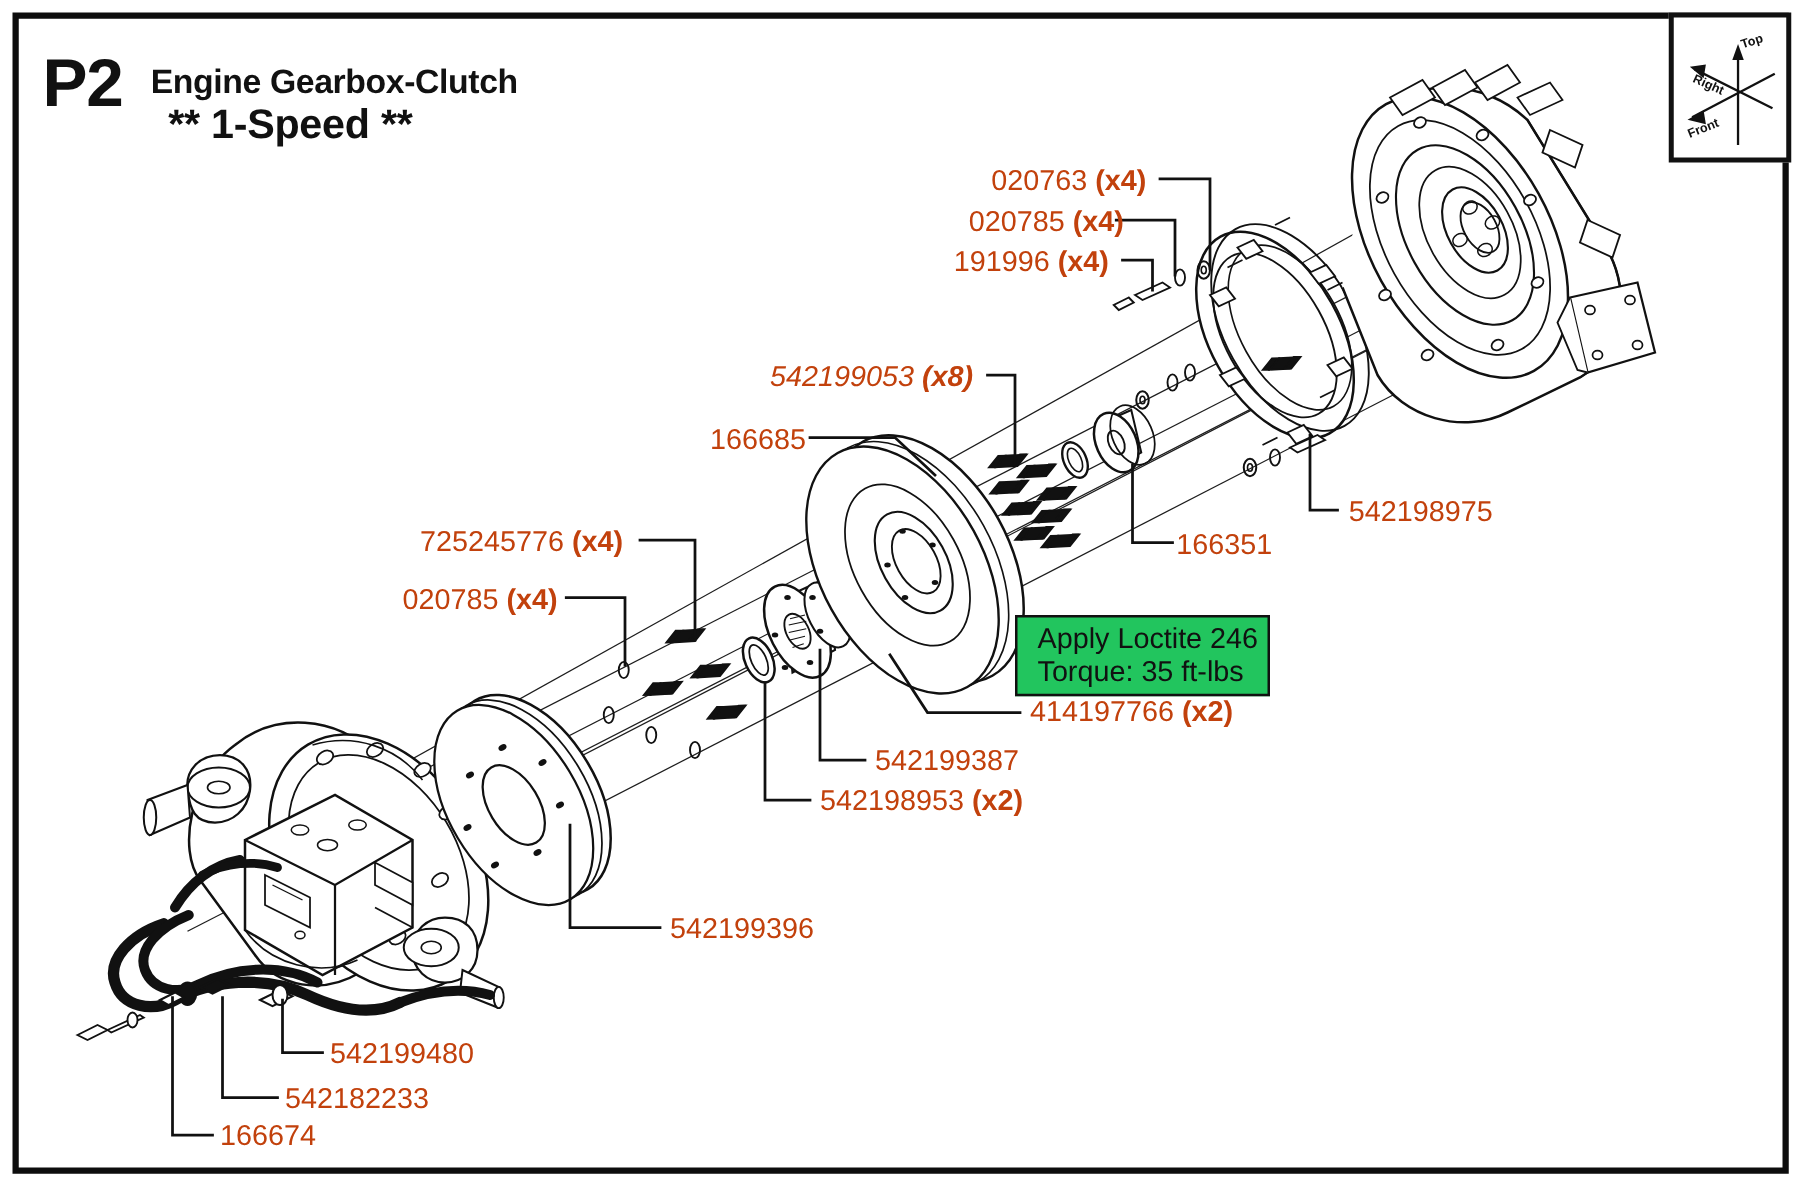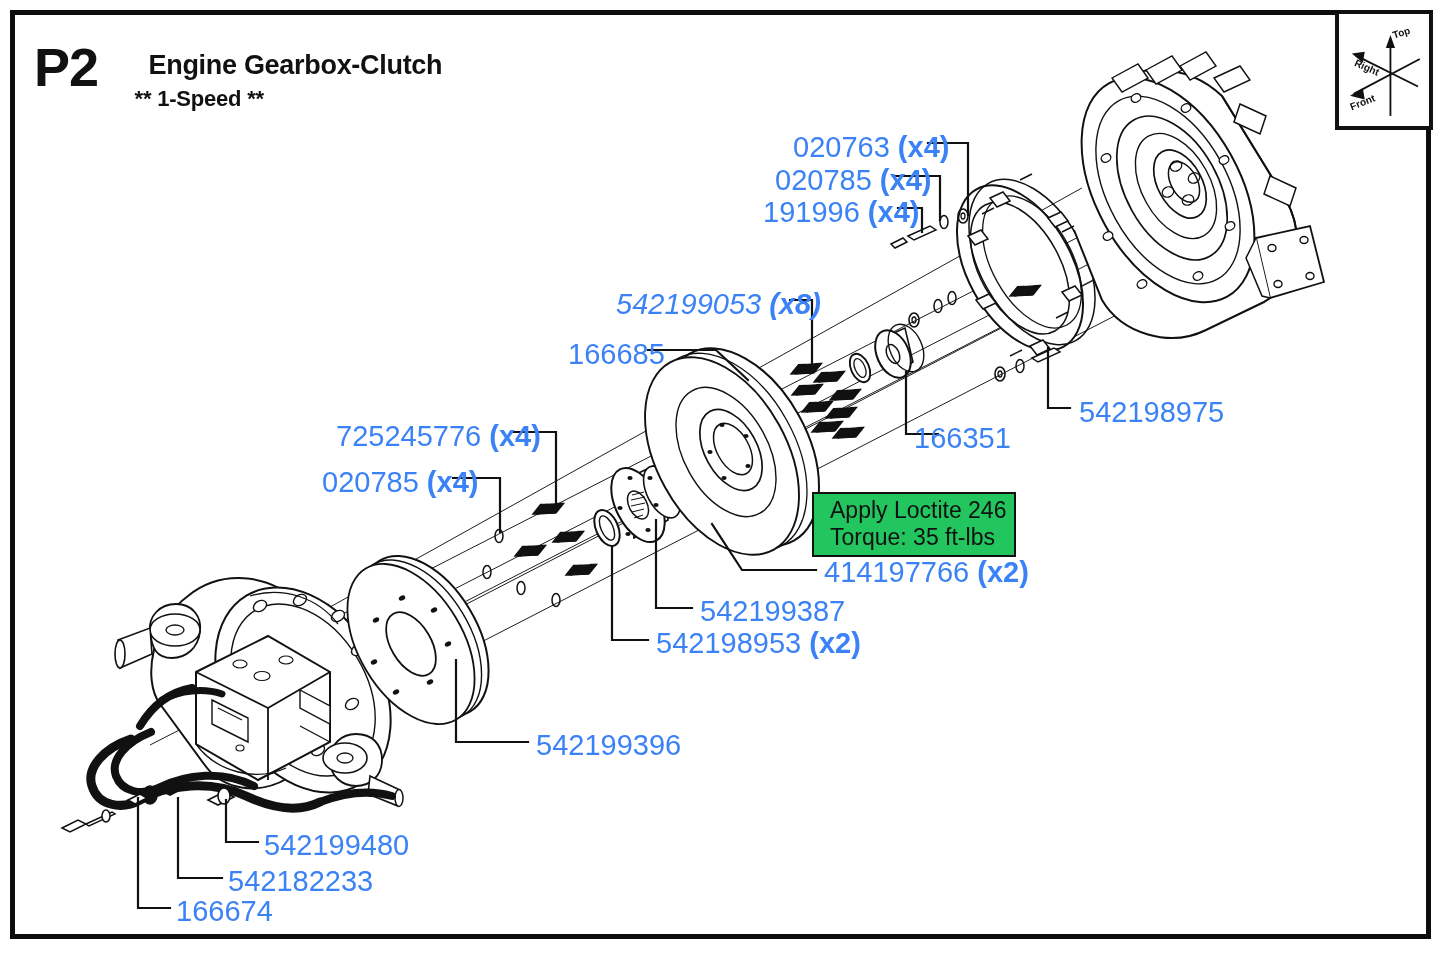--- a/index.html
+++ b/index.html
@@ -23,35 +23,35 @@
   
   #title-block{position:absolute;left:34px;top:40px;width:640px;}
   #sheet-code{
     font-size:54px;font-weight:bold;letter-spacing:-1px;
     line-height:54px;color:#111;display:inline-block;
     vertical-align:top;font-family:"Liberation Sans",sans-serif;
   }
   #title-texts{display:inline-block;vertical-align:top;margin-left:18px;padding-top:10px;}
   #title-main{
     font-size:27px;font-weight:bold;color:#111;letter-spacing:-0.3px;
-    white-space:nowrap;line-height:30px;margin-left:28px;
+    white-space:nowrap;line-height:30px;
   }
   #title-sub{
-    font-size:22px;font-weight:bold;color:#111;letter-spacing:-0.2px;
+    font-size:33px;font-weight:bold;color:#111;letter-spacing:-0.2px;
     white-space:nowrap;line-height:30px;margin-top:4px;margin-left:14px;
   }
   
   #orientation-box{
     position:absolute;right:12px;top:10px;
     width:98px;height:120px;
     border:4px solid #111;background:#fff;box-sizing:border-box;
   }
   
   .callout{
-    position:absolute;font-size:29px;color:#3b82f6;white-space:nowrap;
+    position:absolute;font-size:23px;color:#c2410c;white-space:nowrap;
     font-family:"Liberation Sans",sans-serif;letter-spacing:0px;
   }
   .callout .qty{font-weight:bold;}
   
   #note-box{
     position:absolute;left:812px;top:492px;
     border:2px solid #111;background:#22c55e;
     padding:3px 8px 4px 16px;line-height:27px;
     font-size:23px;color:#111;white-space:nowrap;
   }
@@ -485,21 +485,21 @@
   <div class="callout" style="left:568px;top:338px;">
     <span>166685</span>
     <span class="qty"></span>
   </div>
 
   <div class="callout" style="left:1079px;top:396px;">
     <span>542198975</span>
     <span class="qty"></span>
   </div>
 
-  <div class="callout" style="left:914px;top:422px;">
+  <div class="callout" style="left:941px;top:422px;">
     <span>166351</span>
     <span class="qty"></span>
   </div>
 
   <div class="callout" style="left:336px;top:420px;">
     <span>725245776</span>
     <span class="qty">(x4)</span>
   </div>
 
   <div class="callout" style="left:322px;top:466px;">

